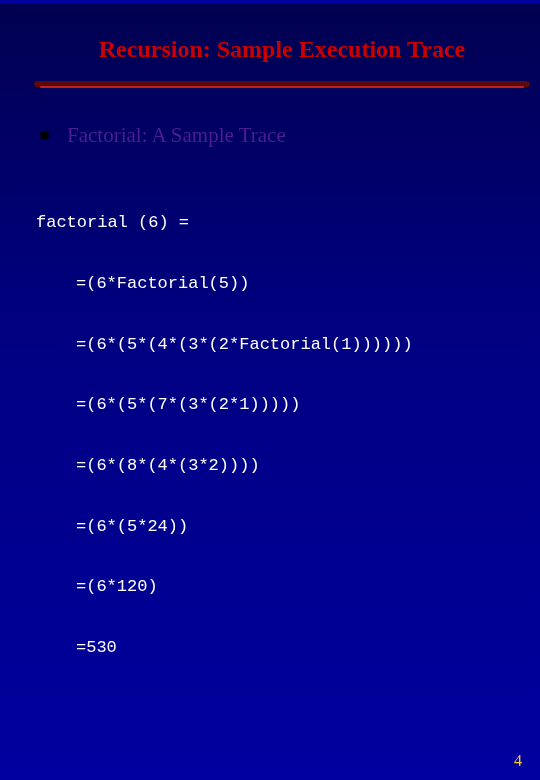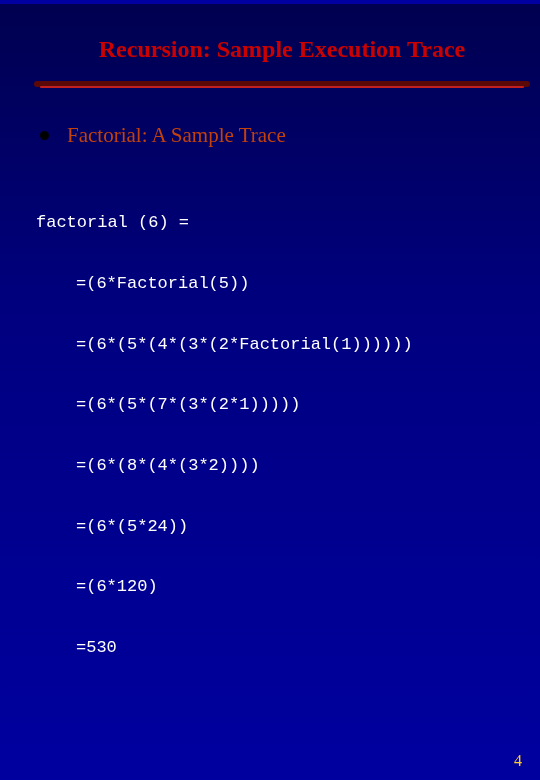--- a/index.html
+++ b/index.html
@@ -46,21 +46,21 @@
   }
   .bullet-dot {
     width: 9px;
     height: 9px;
     background: #000;
     border-radius: 50%;
     margin-right: 14px;
     flex-shrink: 0;
   }
   .bullet-text {
-    color: #c2410c;
+    color: #4c1d95;
     font-size: 21px;
   }
   .code-block {
     color: #fff;
     font-family: 'Courier New', Courier, monospace;
     font-size: 17px;
     line-height: 1.55;
     padding: 6px 0 0 16px;
     white-space: pre;
   }

